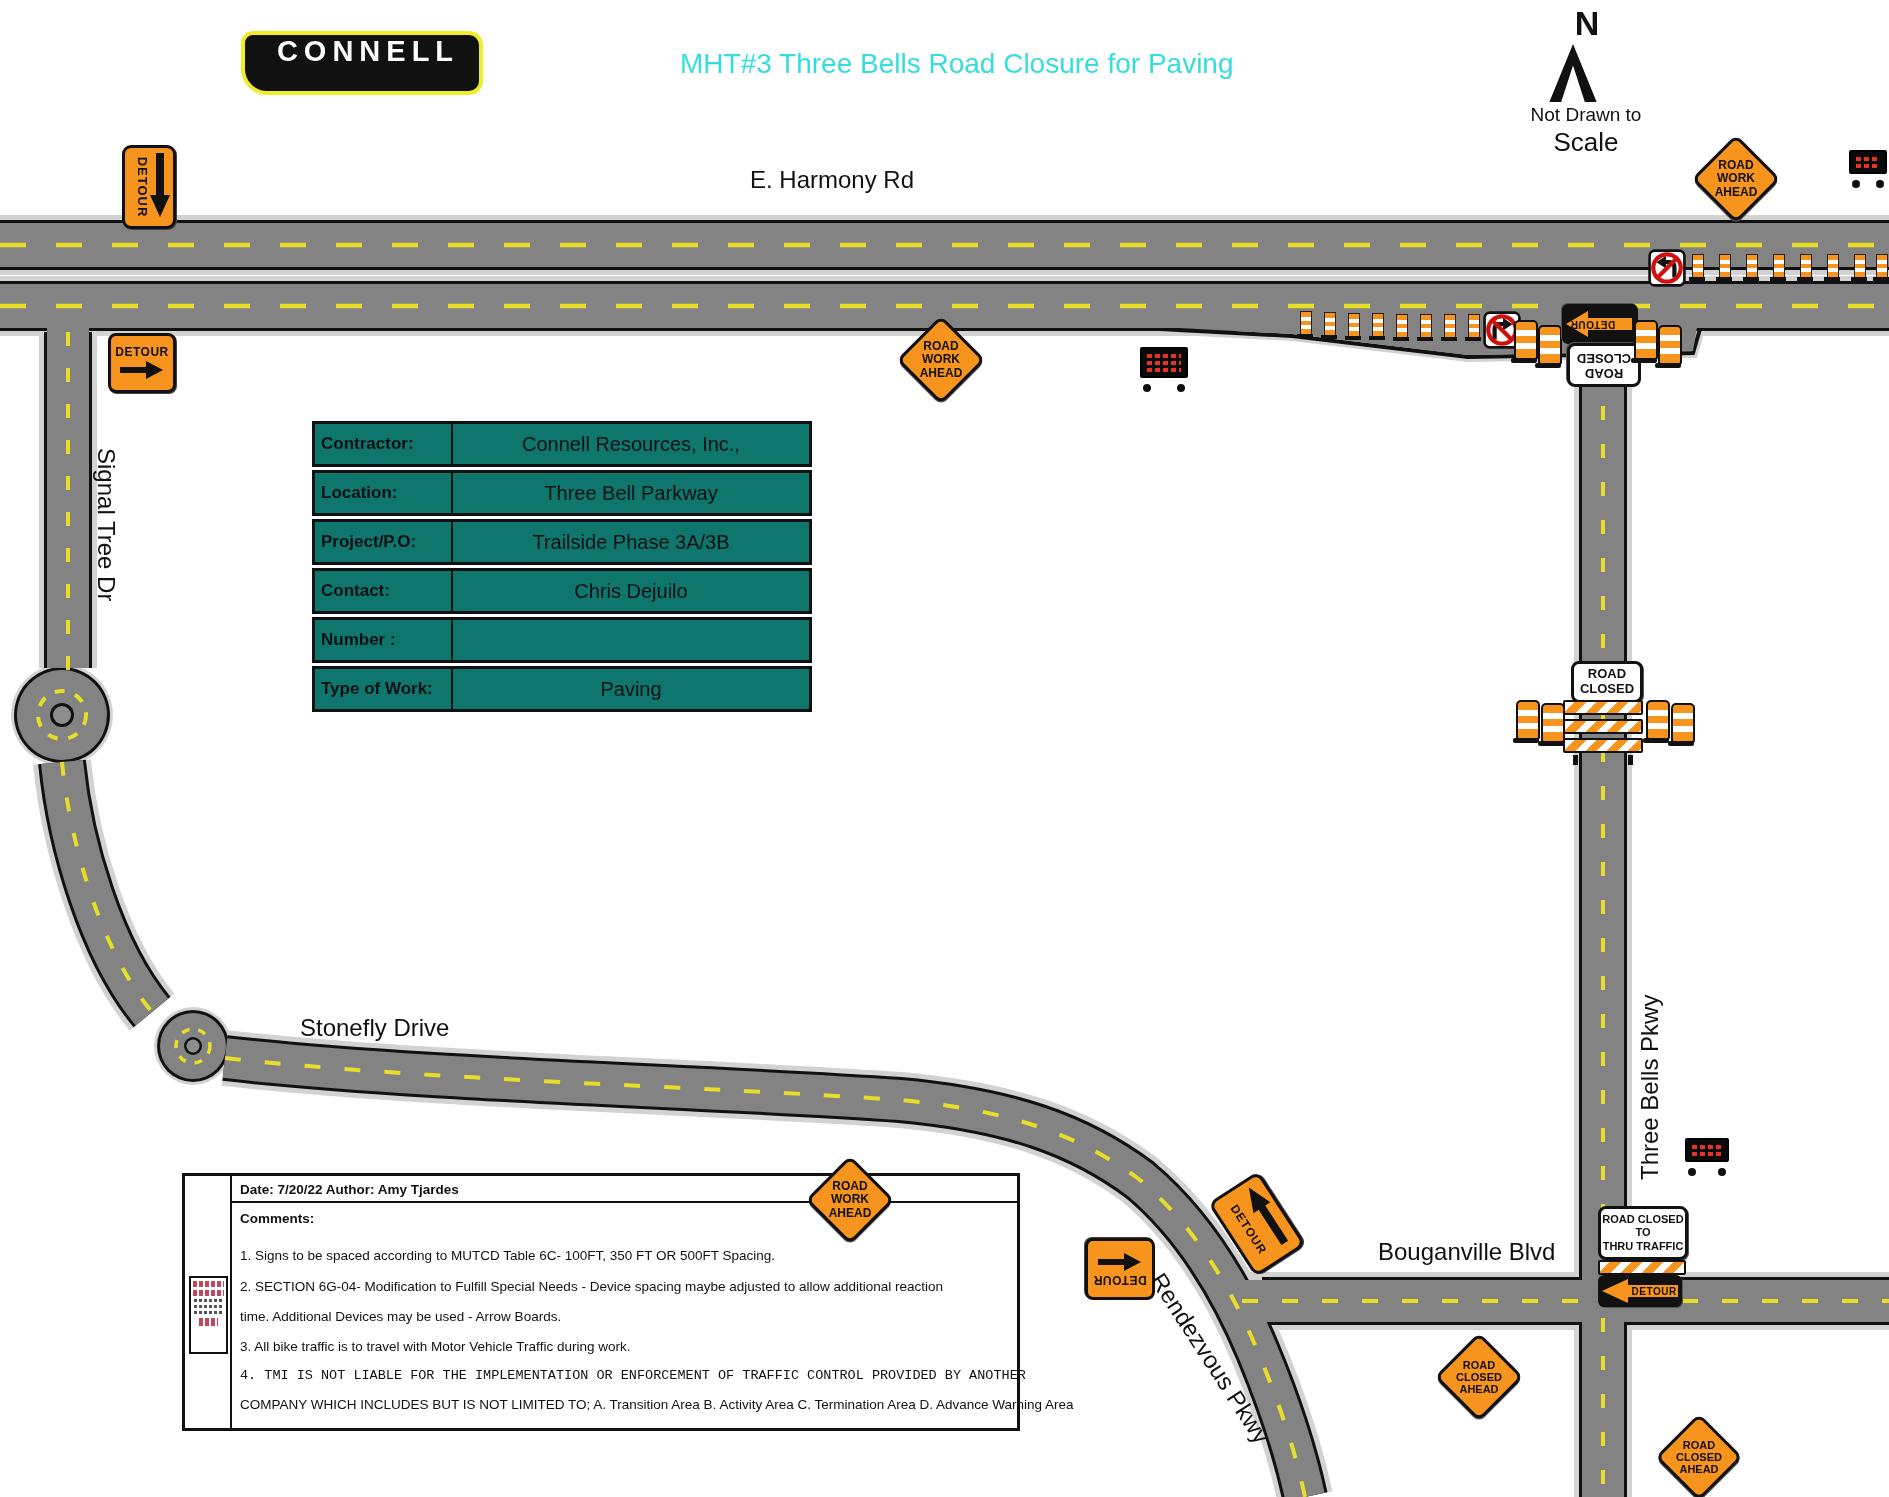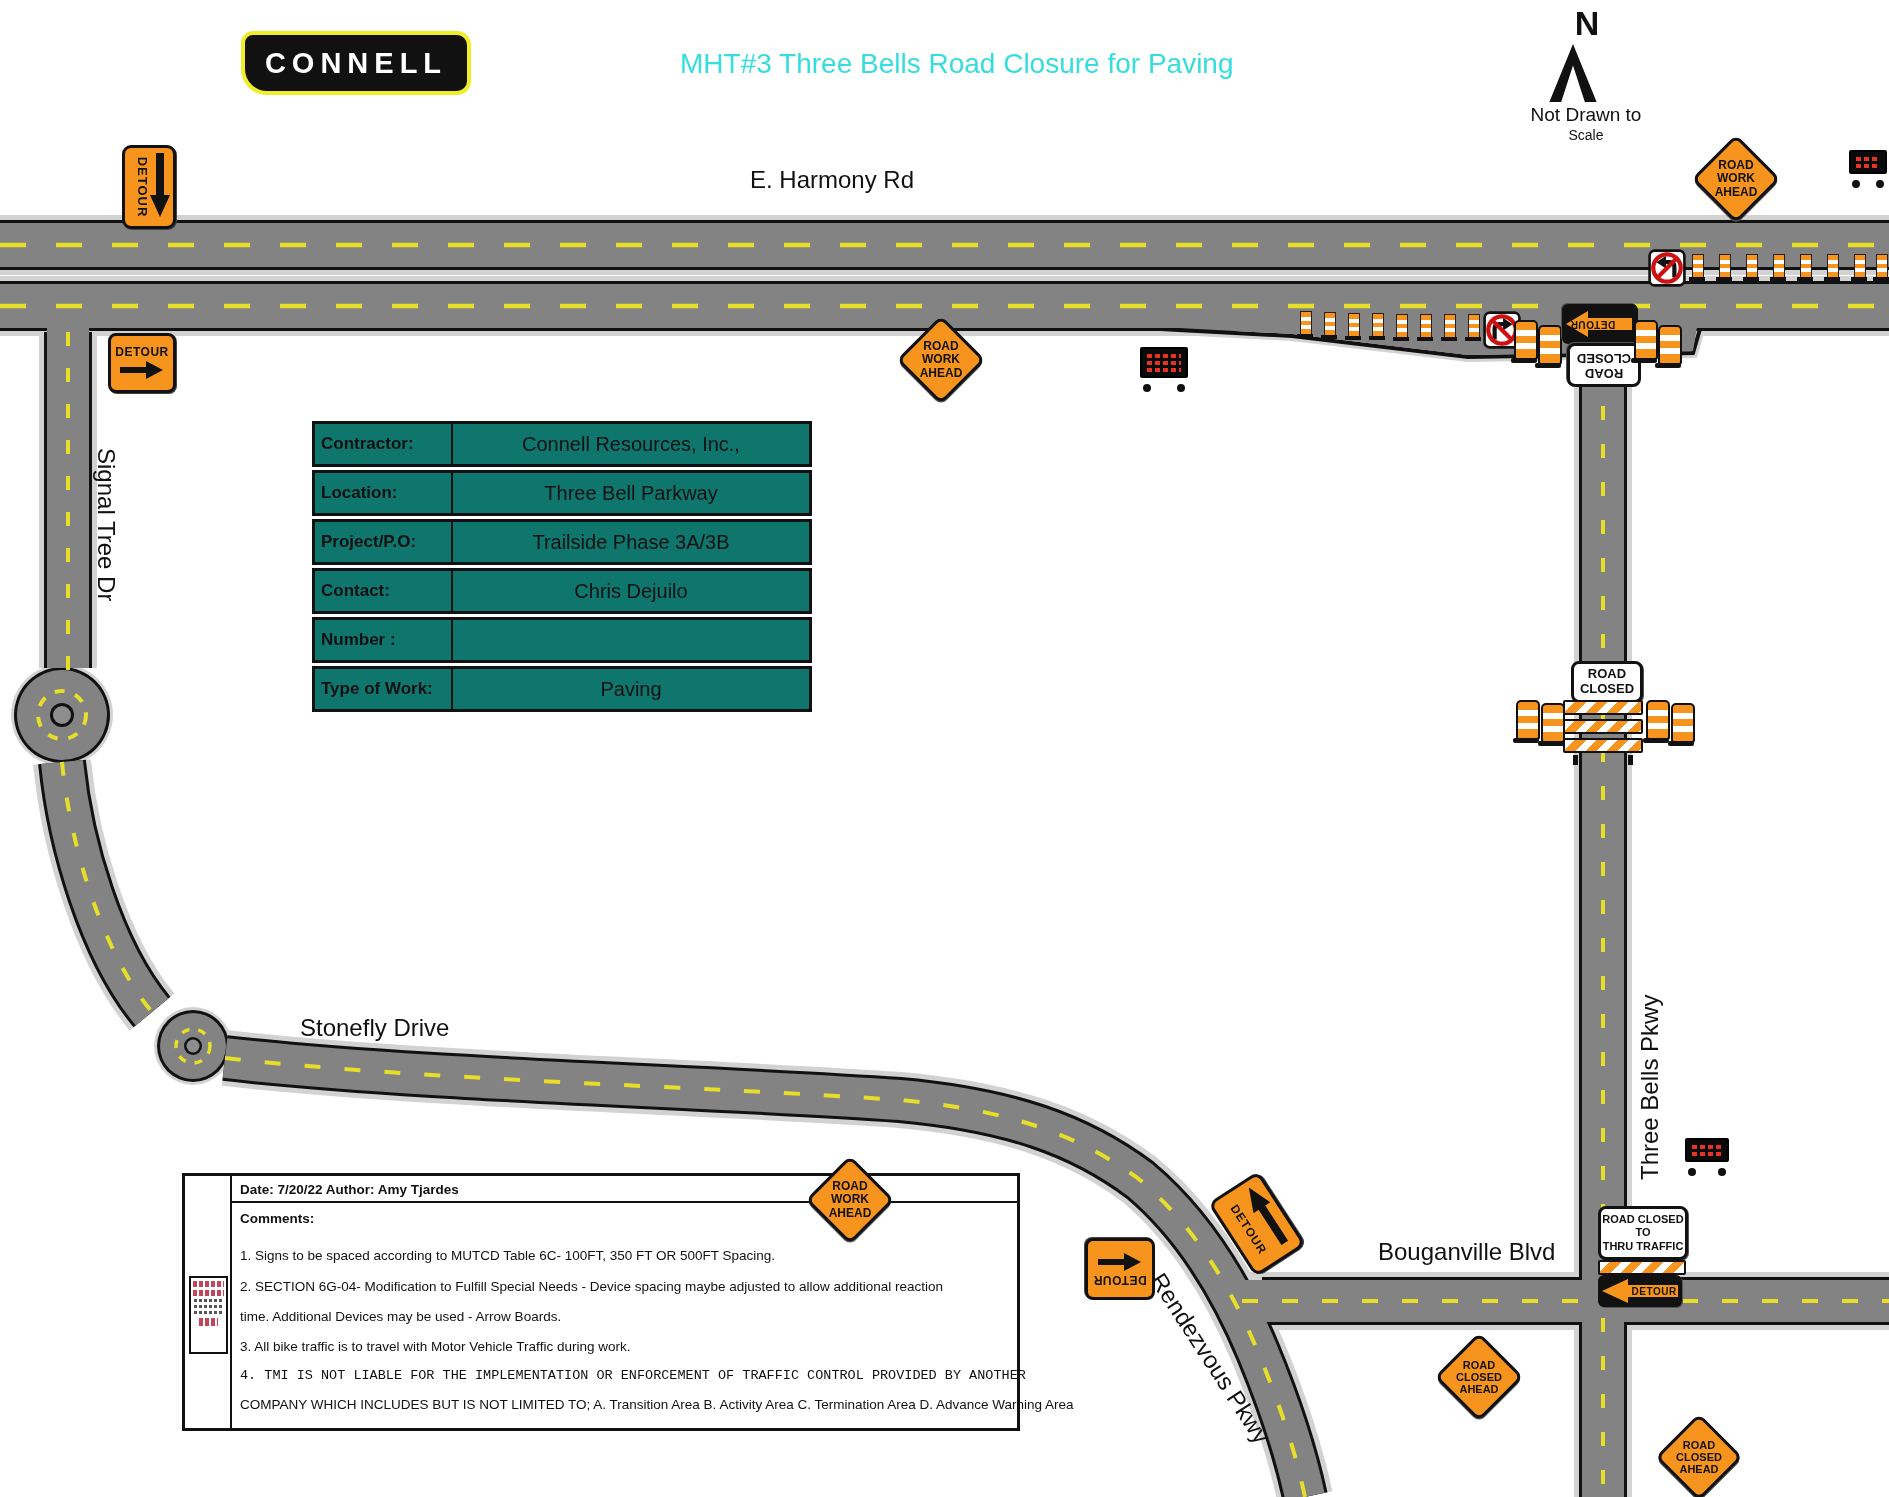--- a/index.html
+++ b/index.html
@@ -6,21 +6,21 @@
   #stage{position:relative;width:1889px;height:1497px;background:#fff;overflow:hidden;
          font-family:"Liberation Sans", sans-serif;color:#111;}
   .s{position:absolute;}
   svg.roads{position:absolute;left:0;top:0;z-index:1;}
   .lbl{position:absolute;z-index:3;font-size:24px;color:#111;white-space:nowrap;}
   .vlbl{writing-mode:vertical-rl;}
   .vlbl-up{writing-mode:vertical-rl;transform:rotate(180deg);}
 
   
   #logo{left:241px;top:31px;width:222px;height:56px;background:#111;border:4px solid #f0ee2a;
-        border-radius:12px 14px 14px 26px;display:flex;align-items:center;justify-content:center;z-index:3;}
+        border-radius:12px 14px 14px 26px;display:flex;align-items:flex-start;justify-content:center;z-index:3;padding-left:12px;}
   #logo span{color:#fff;font-weight:bold;font-size:29px;letter-spacing:6px;}
   #title{left:680px;top:48px;width:640px;font-size:28px;color:#35dddd;z-index:3;white-space:nowrap;}
   .north{z-index:3;text-align:center;}
 
   
   #info-table{left:312px;top:421px;width:500px;z-index:4;}
   .itrow{display:flex;border:3px solid #111;background:#0f766e;margin-bottom:3px;height:40px;}
   .itlabel{width:130px;border-right:2px solid #111;font-weight:bold;font-size:17px;
            display:flex;align-items:center;padding-left:6px;}
   .itvalue{flex:1;font-size:20px;display:flex;align-items:center;justify-content:center;}
@@ -151,21 +151,21 @@
   <div id="logo" class="s">
     <span>CONNELL</span>
   </div>
   <div id="title" class="s">MHT#3 Three Bells Road Closure for Paving</div>
 
   <div class="north s" style="left:1567px;top:4px;width:40px;font-size:34px;font-weight:bold;">N</div>
   <svg class="s north" style="left:1549px;top:44px;z-index:3;" width="48" height="58" viewBox="0 0 44 54">
     <path d="M22,0 L44,54 H33 L22,20 L11,54 H0 Z" fill="#111"></path>
   </svg>
   <div class="north s" style="left:1500px;top:104px;width:172px;font-size:19px;">Not Drawn to</div>
-  <div class="north s" style="left:1500px;top:127px;width:172px;font-size:14px;">Scale</div>
+  <div class="north s" style="left:1500px;top:127px;width:172px;font-size:26px;">Scale</div>
 
   <div class="lbl" style="left:750px;top:166px;">E. Harmony Rd</div>
   <div class="lbl vlbl" style="left:92px;top:448px;height:220px;">Signal Tree Dr</div>
   <div class="lbl" style="left:300px;top:1014px;">Stonefly Drive</div>
   <div class="lbl vlbl-up" style="left:1636px;top:880px;height:300px;">Three Bells Pkwy</div>
   <div class="lbl" style="left:1378px;top:1238px;">Bouganville Blvd</div>
   <div class="lbl" style="left:1168px;top:1268px;transform:rotate(57deg);transform-origin:0 0;">Rendezvous Pkwy</div>
 
   <div id="info-table" class="s">
     <div class="itrow">

